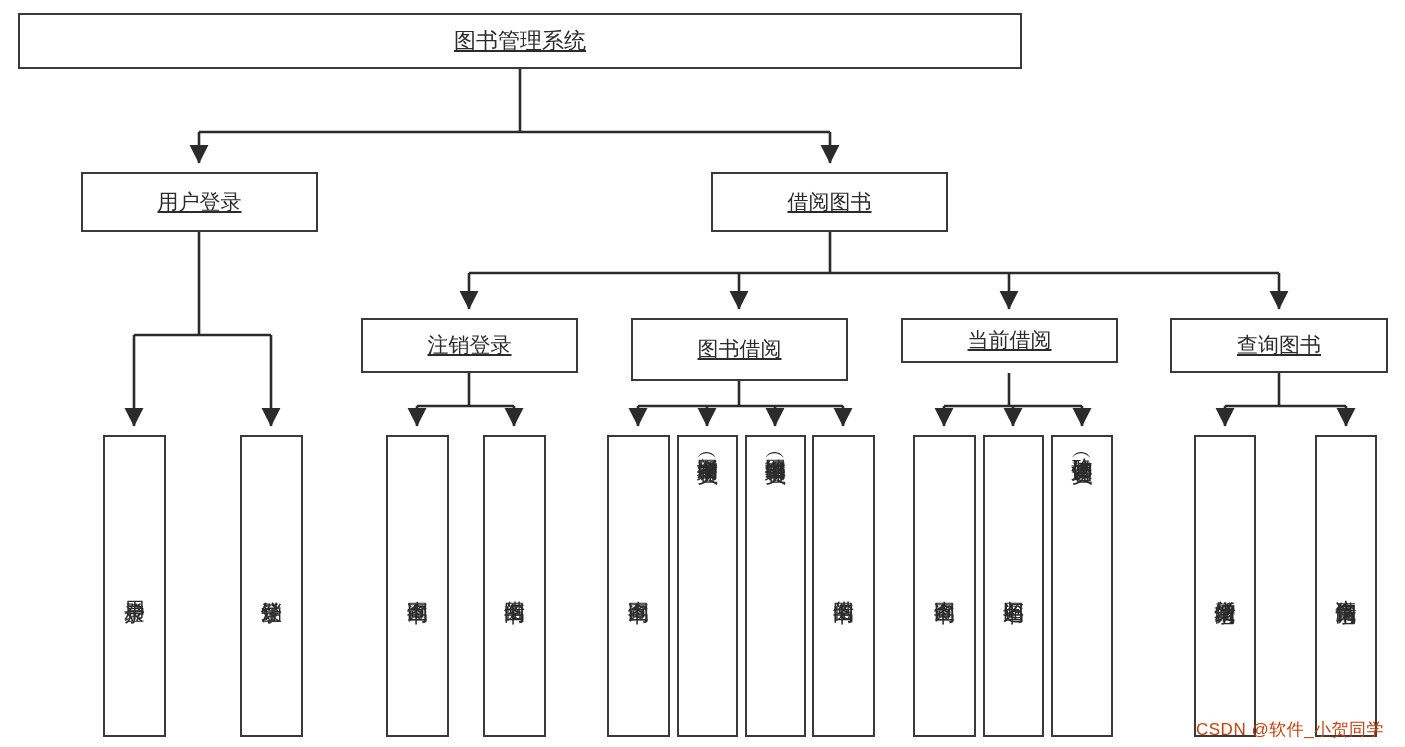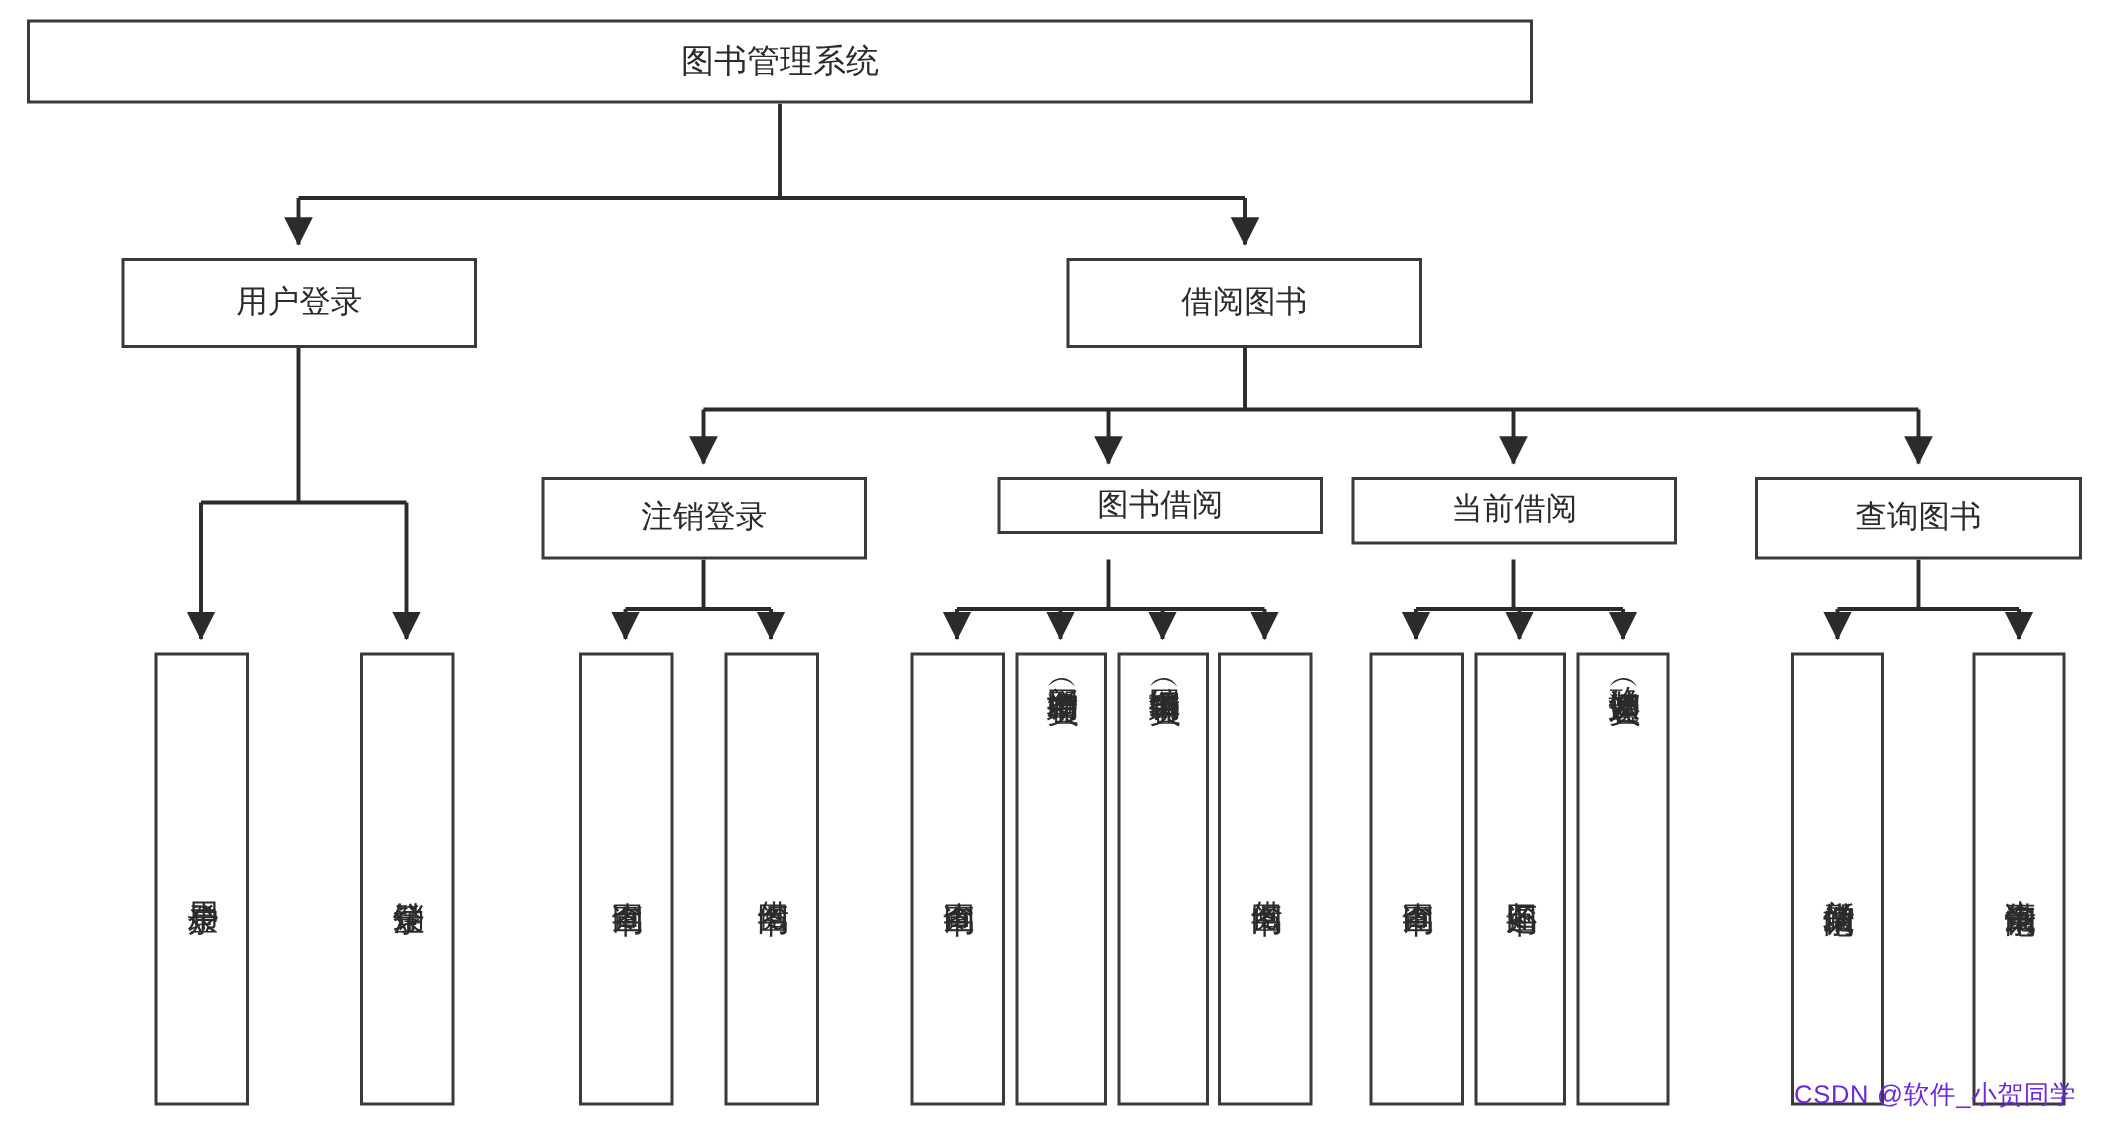--- a/index.html
+++ b/index.html
@@ -38,20 +38,21 @@
   }
   .node-label {
     display: block;
     text-align: center;
     line-height: 1.18;
     white-space: nowrap;
   }
   
   .node.horiz .node-label {
     font-size: 21px;
+    text-decoration: underline;
   }
   .node.root .node-label {
     font-size: 22px;
   }
   
   .node.vert {
     align-items: flex-start;
     padding-top: 4px;
   }
   .node.vert .node-label {
@@ -62,21 +63,21 @@
     letter-spacing: 1px;
     white-space: nowrap;
   }
   .node.vert.centered {
     align-items: center;
     padding-top: 0;
   }
   .watermark {
     position: absolute;
     font-size: 17px;
-    color: #6d28d9;
+    color: #c2410c;
     white-space: nowrap;
     letter-spacing: 0.5px;
   }
 </style>
 </head>
 <body>
 
 <div id="diagram">
 
   <svg id="edges" viewBox="0 0 1405 747" xmlns="http://www.w3.org/2000/svg">
@@ -136,21 +137,21 @@
   <div class="node horiz" style="left:81px; top:172px; width:237px; height:60px;">
     <span class="node-label">用户登录</span>
   </div>
   <div class="node horiz" style="left:711px; top:172px; width:237px; height:60px;">
     <span class="node-label">借阅图书</span>
   </div>
 
   <div class="node horiz" style="left:361px; top:318px; width:217px; height:55px;">
     <span class="node-label">注销登录</span>
   </div>
-  <div class="node horiz" style="left:665px; top:318px; width:217px; height:38px;">
+  <div class="node horiz" style="left:631px; top:318px; width:217px; height:63px;">
     <span class="node-label">图书借阅</span>
   </div>
   <div class="node horiz" style="left:901px; top:318px; width:217px; height:45px;">
     <span class="node-label">当前借阅</span>
   </div>
   <div class="node horiz" style="left:1170px; top:318px; width:218px; height:55px;">
     <span class="node-label">查询图书</span>
   </div>
 
   <div class="node vert centered" style="left:103px; top:435px; width:63px; height:302px;">

